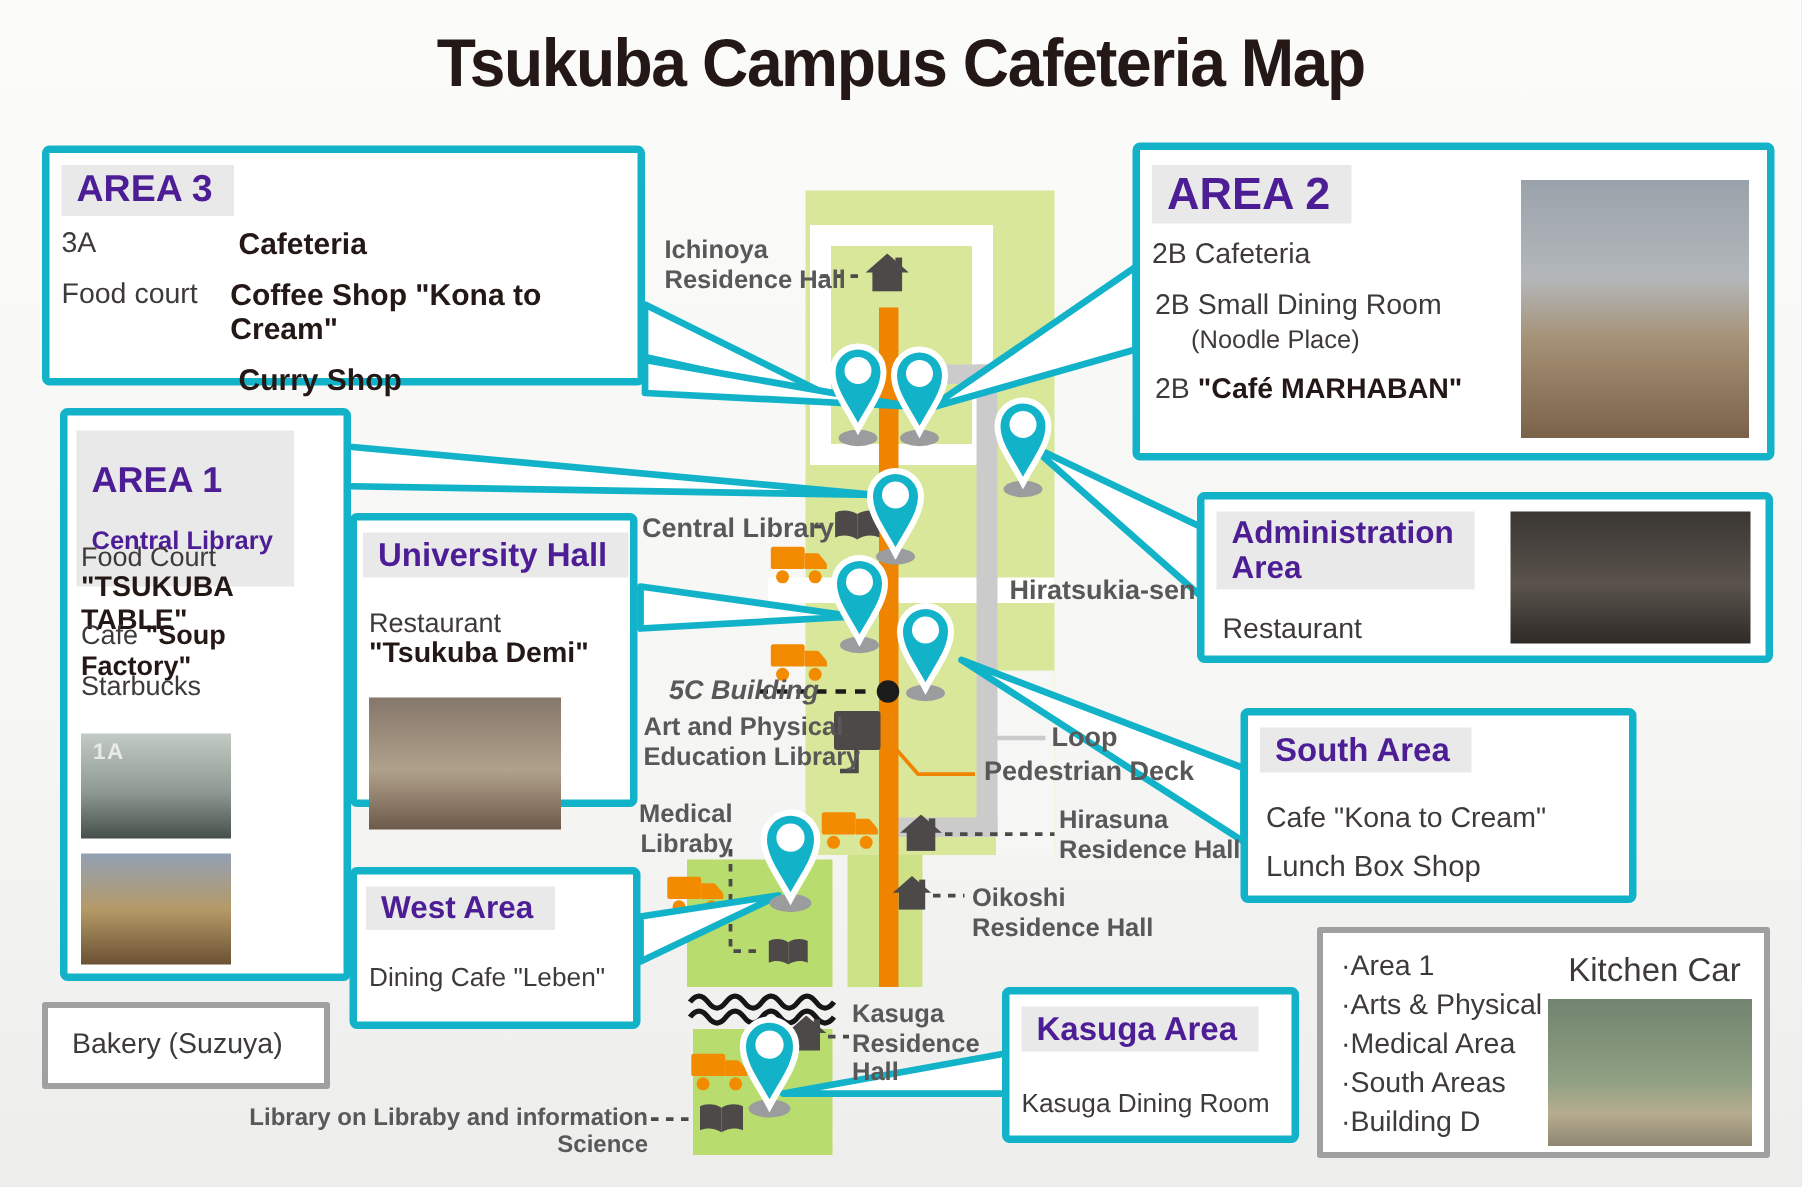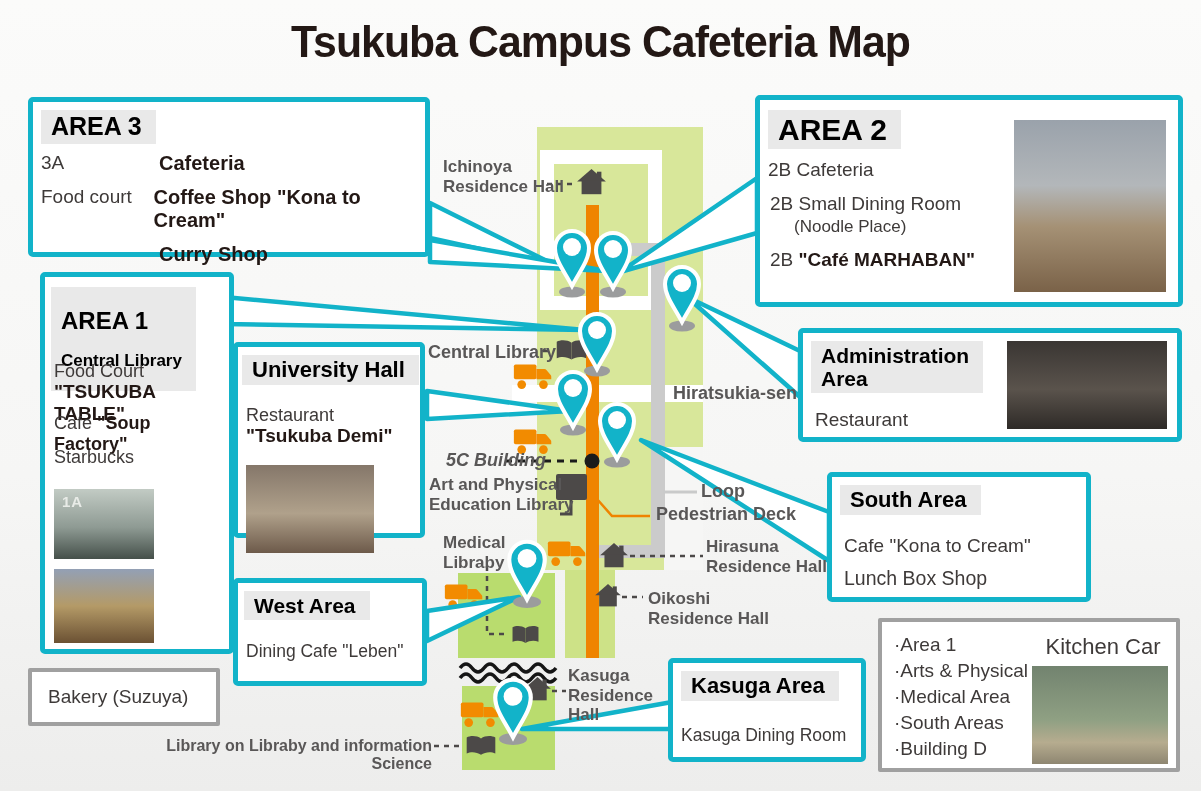--- a/index.html
+++ b/index.html
@@ -25,21 +25,21 @@
   .road-orange{left:586px;top:205px;width:13px;height:453px;background:#ef8400;}
   
   svg.overlay{position:absolute;left:0;top:0;z-index:3;pointer-events:none;}
   .tail{fill:#ffffff;stroke:#12b3c9;stroke-width:4.5;stroke-linejoin:round;}
   
   .maplabel{position:absolute;z-index:4;font-weight:700;color:#595757;
             font-size:17px;line-height:1.15;white-space:pre-line;}
   
   .box{position:absolute;z-index:5;background:#fff;border:5px solid #12b3c9;border-radius:5px;box-sizing:border-box;}
   .box.grayb{border:4px solid #a0a0a0;border-radius:2px;}
-  .hdr{display:inline-block;background:#e9e9e9;color:#000000;font-weight:700;
+  .hdr{display:inline-block;background:#e9e9e9;color:#4c1d95;font-weight:700;
        padding:3px 14px 3px 10px;line-height:1.1;white-space:pre-line;}
   .bodytext{color:#3e3a39;}
   .bold{font-weight:700;color:#231815;}
   .abs{position:absolute;}
   
   .photo{position:absolute;overflow:hidden;}
   .ph-a2{background:linear-gradient(180deg,#9aa2ab 0%,#b3b7ba 38%,#a59175 62%,#7a6248 100%);}
   .ph-a1a{background:linear-gradient(180deg,#c2cbc4 0%,#8e9a93 55%,#45504a 100%);}
   .ph-a1b{background:linear-gradient(180deg,#93a0b5 0%,#b49a67 50%,#6b5133 100%);}
   .ph-uh{background:linear-gradient(180deg,#85776a 0%,#b0a18b 55%,#6d5a4a 100%);}
@@ -166,21 +166,21 @@
 
   <div class="maplabel" style="left:443px;top:157px;">Ichinoya
 Residence Hall</div>
   <div class="maplabel" style="left:428px;top:342px;font-size:18px;">Central Library</div>
   <div class="maplabel" style="left:673px;top:383px;font-size:18px;">Hiratsukia-sen</div>
   <div class="maplabel" style="left:446px;top:450px;font-size:18px;font-style:italic;">5C Building</div>
   <div class="maplabel" style="left:429px;top:475px;">Art and Physical
 Education Library</div>
   <div class="maplabel" style="left:701px;top:481px;font-size:18px;">Loop</div>
   <div class="maplabel" style="left:656px;top:504px;font-size:18px;">Pedestrian Deck</div>
-  <div class="maplabel" style="left:443px;top:533px;">Medical
+  <div class="maplabel" style="left:426px;top:533px;text-align:right;">Medical
 Libraby</div>
   <div class="maplabel" style="left:706px;top:537px;">Hirasuna
 Residence Hall</div>
   <div class="maplabel" style="left:648px;top:589px;">Oikoshi
 Residence Hall</div>
   <div class="maplabel" style="left:568px;top:666px;">Kasuga
 Residence
 Hall</div>
   <div class="maplabel" style="left:110px;top:737px;width:322px;text-align:right;font-size:16px;">Library on Libraby and information Science</div>
 

